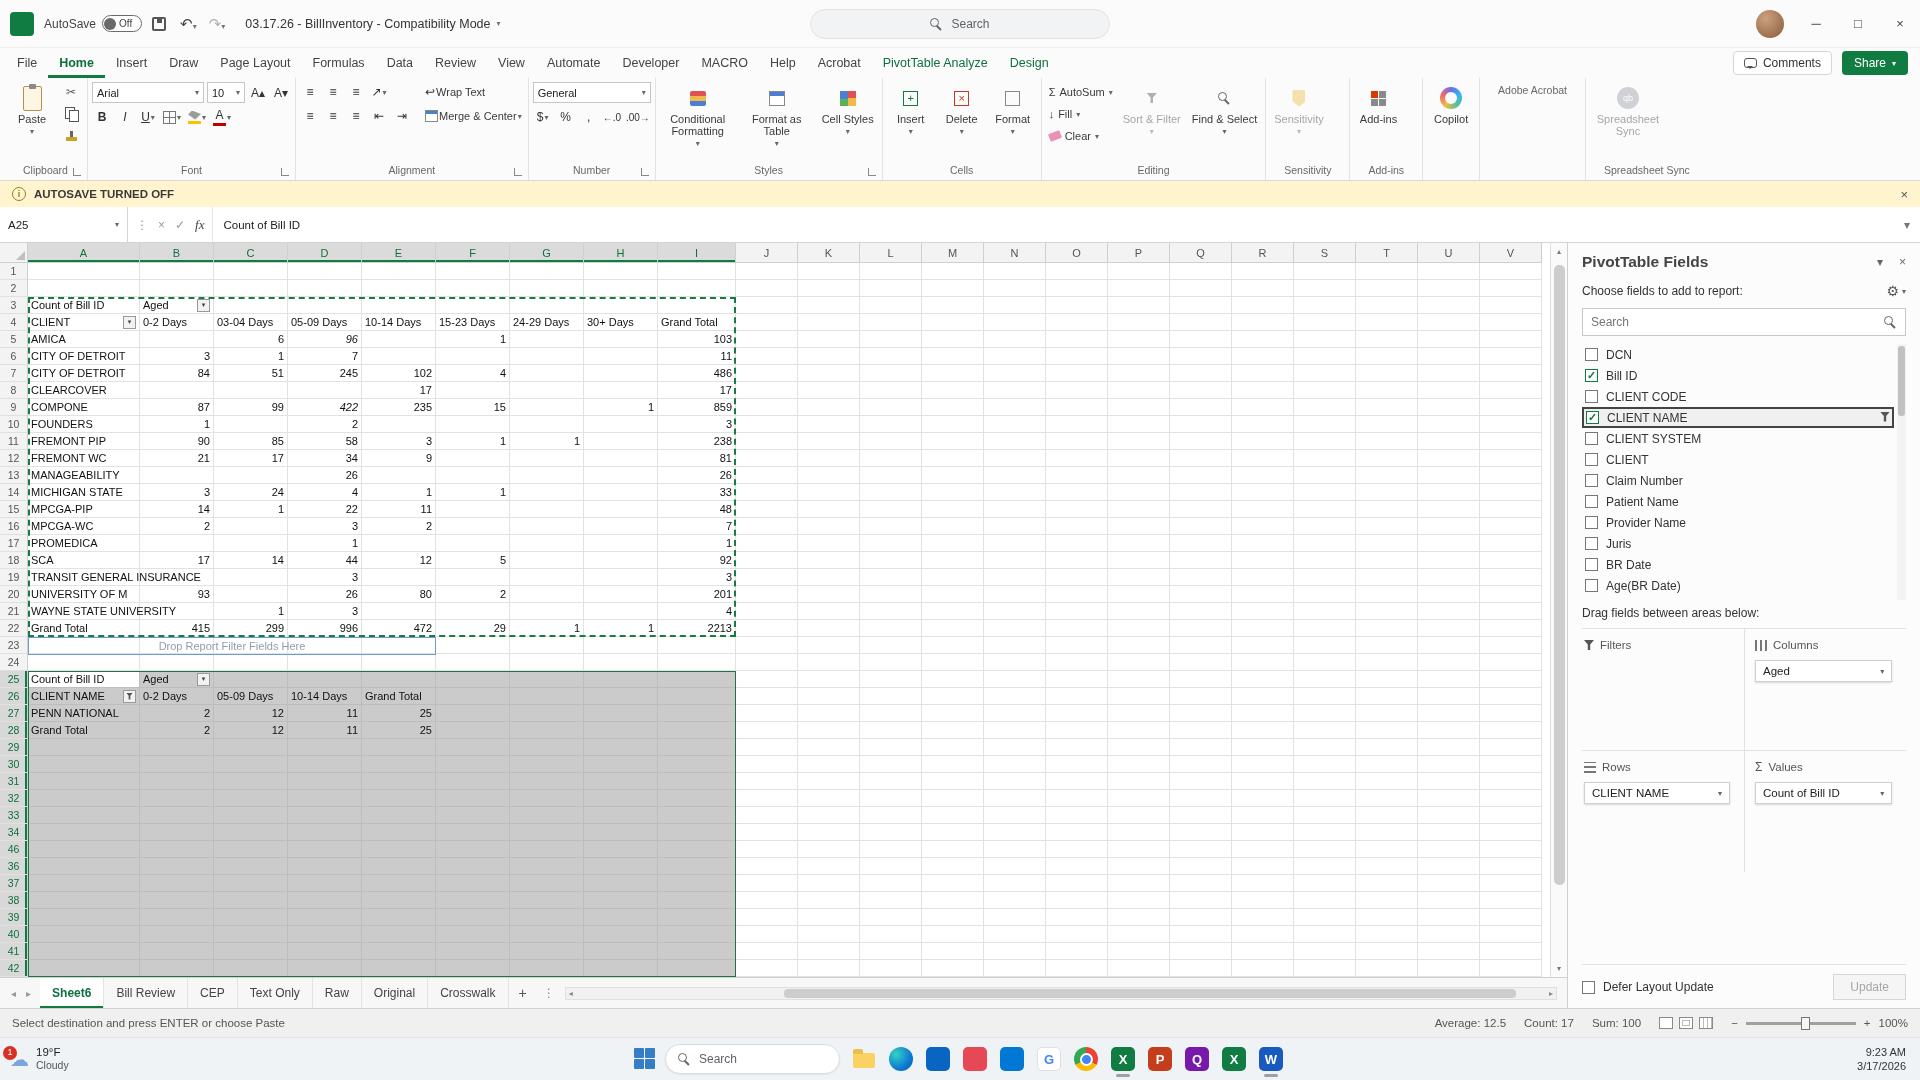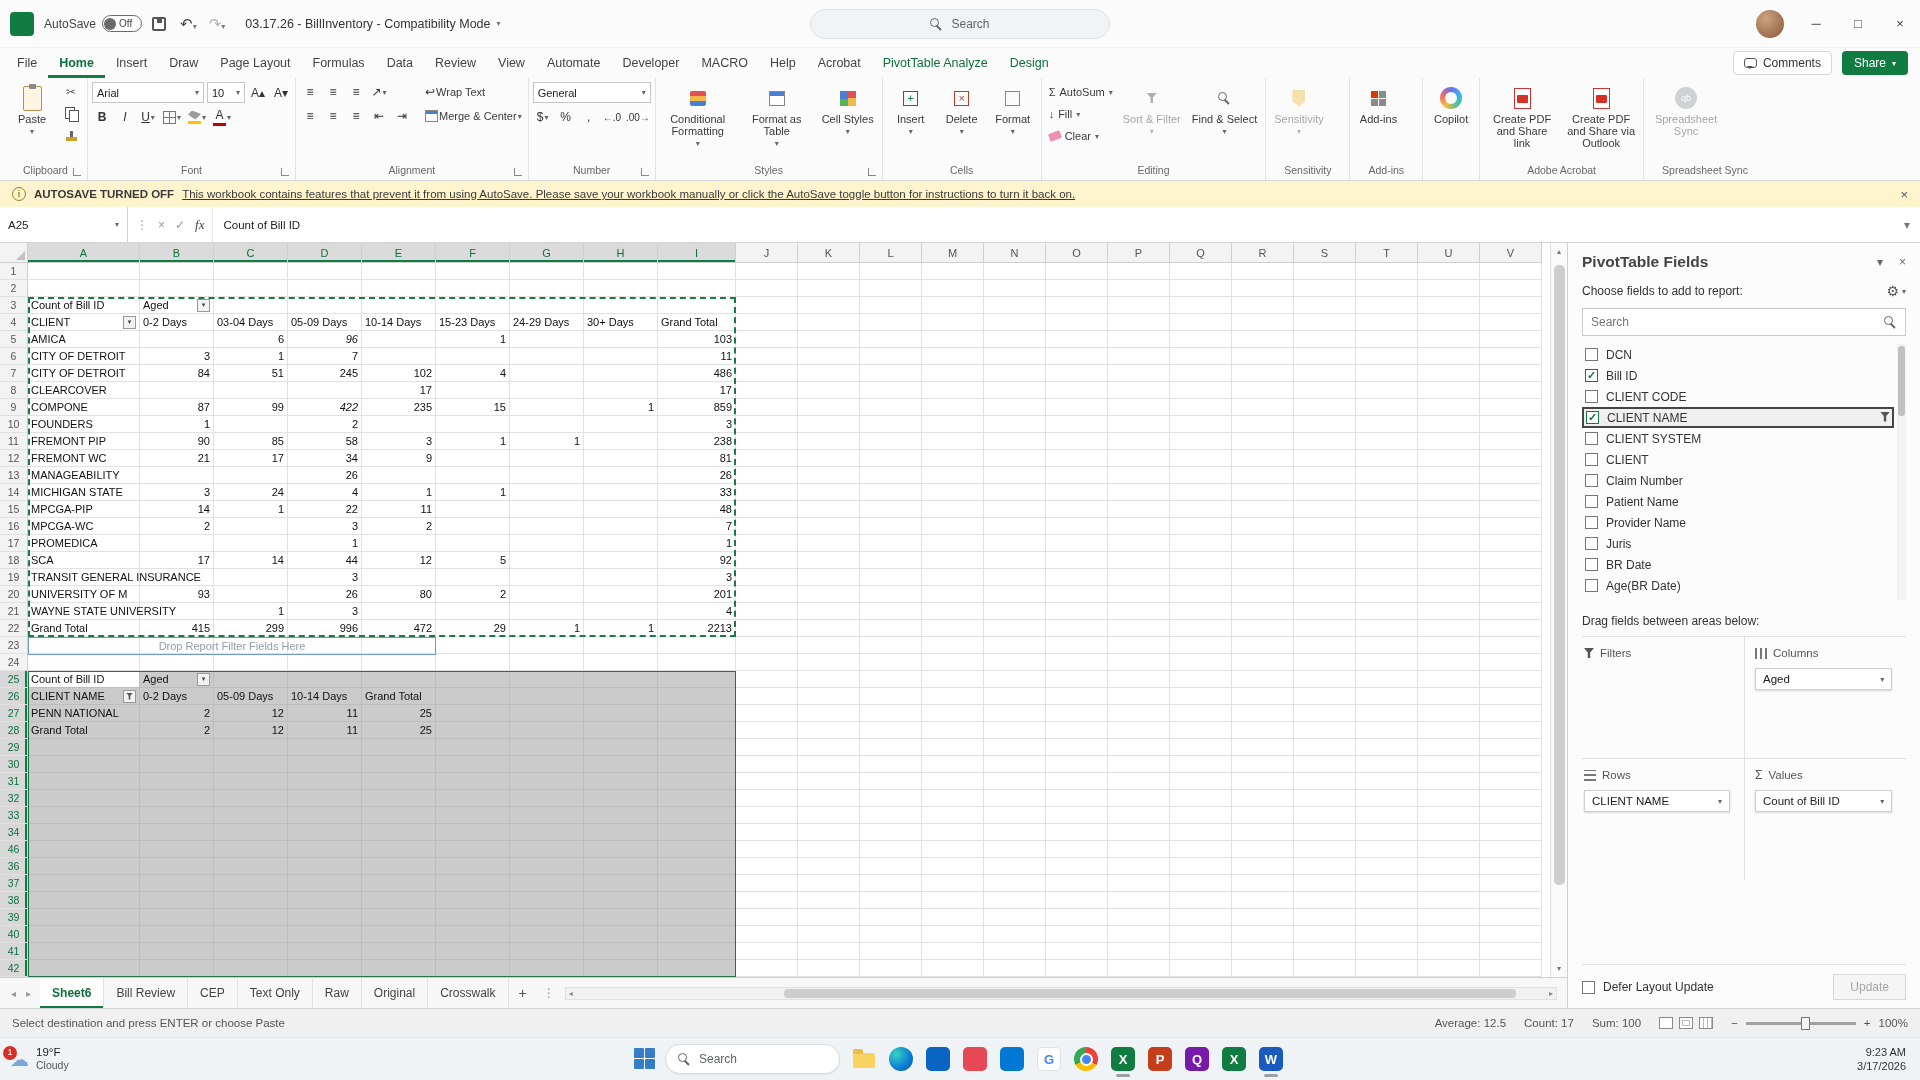--- a/index.html
+++ b/index.html
@@ -196,21 +196,21 @@
 .psearch{margin-top:9px;height:28px;border:1px solid #c8c8c8;background:#fff;display:flex;align-items:center;padding:0 8px;color:#767676;}
 .psearch .mag{margin-left:auto;}
 .fieldlist{margin-top:8px;height:256px;position:relative;overflow:hidden;padding-right:12px;}
 .frowi{height:21px;display:flex;align-items:center;gap:8px;padding:0 3px;font-size:12px;color:#333;}
 .frowi.fsel{border:2px solid #444;background:#f0f0f0;padding:0 2px;}
 .frowi .ff{margin-left:auto;}
 .cb{width:13px;height:13px;border:1px solid #767676;background:#fff;display:flex;align-items:center;justify-content:center;font-size:11px;line-height:11px;flex:none;}
 .cb.on{color:#107C41;font-weight:bold;border-color:#107C41;}
 .pscroll{position:absolute;right:0;top:0;width:9px;height:100%;background:#f3f3f3;}
 .pthumb{position:absolute;top:2px;left:1px;width:7px;height:70px;background:#c1c1c1;border-radius:3px;}
-.pdrag{margin-top:14px;font-size:12px;color:#333;}
+.pdrag{margin-top:6px;font-size:12px;color:#333;}
 .pareas{margin-top:8px;display:grid;grid-template-columns:1fr 1fr;}
 .area{border-top:1px solid #e1e1e1;padding:5px 8px 8px 2px;height:122px;display:flex;flex-direction:column;}
 .area.rightc{border-left:1px solid #e1e1e1;padding-left:10px;}
 .ahdr{display:flex;align-items:center;gap:6px;font-size:11.5px;color:#555;height:22px;}
 .abox{flex:1;display:flex;flex-direction:column;gap:4px;padding-top:4px;}
 .chip{height:22px;background:#fff;border:1px solid #cfcfcf;box-shadow:0 1px 2px rgba(0,0,0,.15);display:flex;align-items:center;padding:0 7px;font-size:11.5px;color:#222;width:96%;}
 .chip .chev{margin-left:auto;}
 .icon-cols{width:12px;height:11px;background:repeating-linear-gradient(90deg,#777 0 2px,transparent 2px 5px);}
 .icon-rows{width:12px;height:11px;background:repeating-linear-gradient(0deg,#777 0 2px,transparent 2px 5px);}
 .sigma{font-size:12px;color:#555;}
@@ -545,55 +545,40 @@
           <span class="bicon">
               <span class="icop"></span>
             </span>
           <span class="blab">Copilot</span>
         </div>
       </div>
       <div class="glabel"></div>
     </div>
 
     <div class="rgroup">
-      <div class="rbody">
-        <div class="bigbtn">
-          <span class="bicon">
-              <span class="ipdf"></span>
-            </span>
-          <span class="blab">Create PDF and Share link</span>
-        </div>
-        <div class="bigbtn">
-          <span class="bicon">
-              <span class="ipdf"></span>
-            </span>
-          <span class="blab">Create PDF and Share via Outlook</span>
-        </div>
-      </div>
       <div class="glabel"><span>Adobe Acrobat</span></div>
     </div>
 
     <div class="rgroup" style="border-right:none">
       <div class="rbody">
         <div class="bigbtn dis">
           <span class="bicon">
               <span class="iqb">qb</span>
             </span>
           <span class="blab">Spreadsheet Sync</span>
         </div>
       </div>
       <div class="glabel"><span>Spreadsheet Sync</span></div>
     </div>
 
   </div>
 
   <div class="msgbar">
     <span class="iinfo">i</span>
     <span class="msgtitle">AUTOSAVE TURNED OFF</span>
-    <span class="msglink">This workbook contains features that prevent it from using AutoSave. Please save your workbook manually or click the AutoSave toggle button for instructions to turn it back on.</span>
     <span class="msgclose">×</span>
   </div>
 
   <div class="fbar">
     <div class="namebox">
       <span>A25</span>
       <span class="chev">▾</span>
     </div>
     <div class="fbicons">
       <span>⋮</span>

